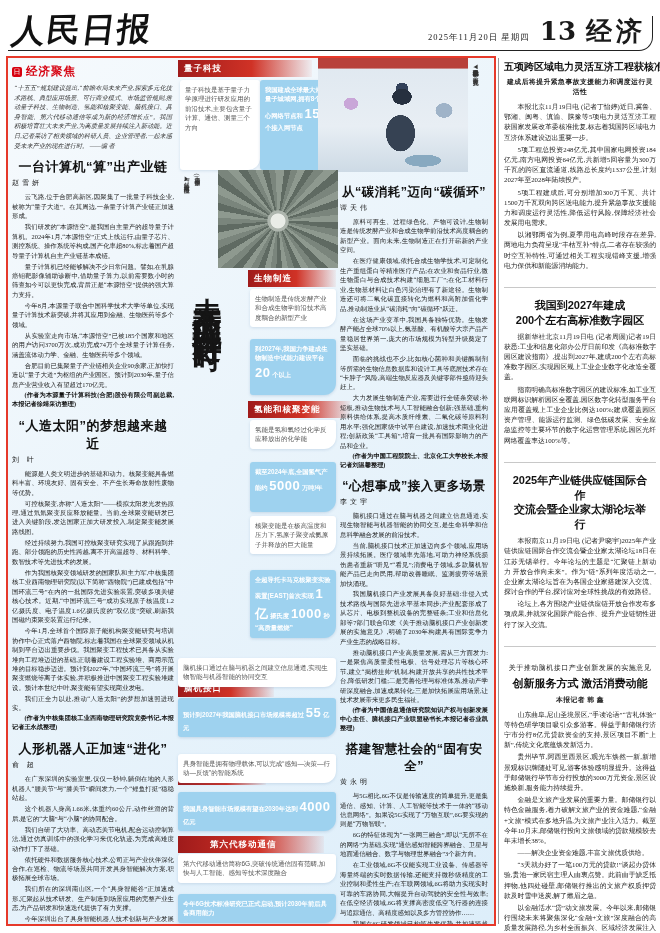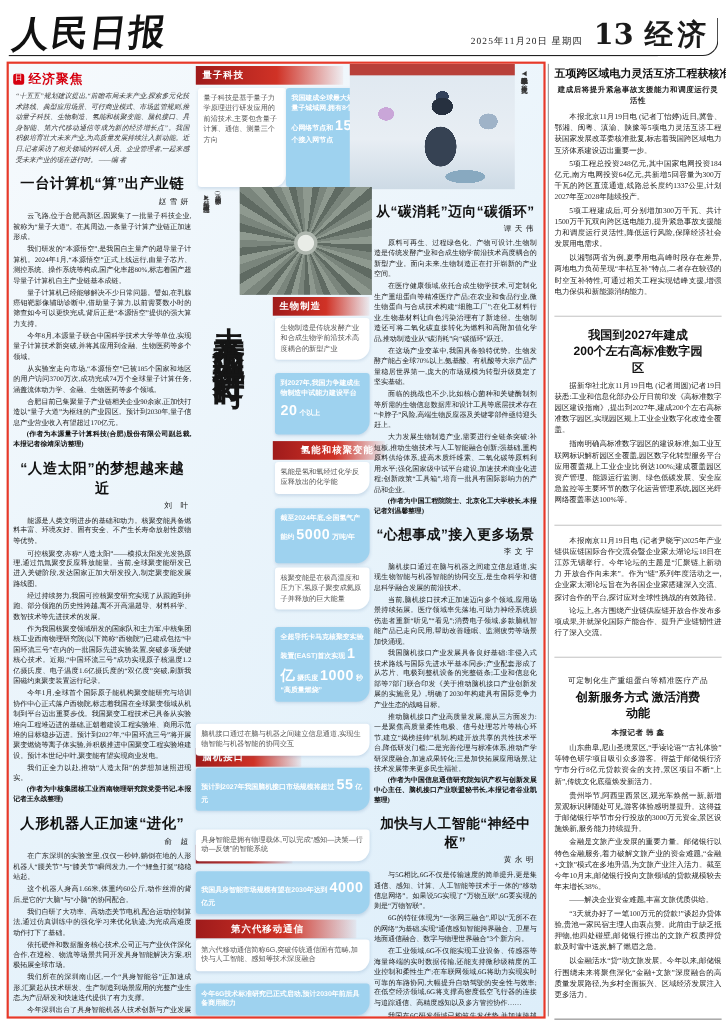--- a/index.html
+++ b/index.html
@@ -25,21 +25,21 @@
   .tagrow{display:flex;align-items:center;gap:4px;margin:2px 0 4px;}
   .tag-icon{width:10px;height:10px;background:#d6000f;color:#fff;font-size:7px;line-height:10px;
             text-align:center;border-radius:2px;font-family:"Liberation Sans", sans-serif;}
   .tag{font-size:11.5px;font-weight:900;color:#d6000f;font-family:"Liberation Sans", sans-serif;letter-spacing:1px;}
   .editor-note{font-size:6.2px;line-height:1.55;color:#333;text-align:justify;margin:0 2px 8px;
                font-style:italic;}
   
   .art-title{font-size:13px;font-weight:900;text-align:center;letter-spacing:0.5px;
              font-family:"Liberation Sans", sans-serif;margin:8px 0 2px;color:#111;}
   .art-title.mid{font-size:12.5px;}
-  .art-author{font-size:7px;text-align:right;letter-spacing:3px;color:#222;margin:2px 0 4px;}
+  .art-author{font-size:7px;text-align:left;letter-spacing:3px;color:#222;margin:2px 0 4px;}
   .art p{font-size:6.4px;line-height:1.48;text-align:justify;text-indent:2em;margin:0 0 1.5px;color:#1c1c1c;}
   .art .note{font-size:6.2px;font-weight:700;line-height:1.45;text-align:justify;margin-top:1px;color:#111;}
   
   .topic-label{position:absolute;color:#fff;font-weight:900;font-size:8.5px;letter-spacing:1px;
      font-family:"Liberation Sans", sans-serif;padding:2.5px 10px 2.5px 6px;
      background:linear-gradient(90deg,#9f1b1b 0%,#d03226 55%,rgba(214,60,40,0.05) 100%);}
   .def-box{position:absolute;background:#fff;border-radius:3px 3px 12px 3px;padding:5px 5px;
      font-size:6.5px;line-height:1.45;color:#555;box-shadow:0 1px 3px rgba(60,110,160,.18);
      font-family:"Liberation Sans", sans-serif;}
   .stat-box{position:absolute;background:#9ed2ef;border-radius:3px 3px 12px 3px;padding:5px 5px;
@@ -67,21 +67,21 @@
        radial-gradient(14px 12px at 84% 46%,#9fb3c8 0 60%,transparent 61%),
        radial-gradient(30px 10px at 70% 90%,#88a9c0 0 60%,transparent 61%),
        linear-gradient(180deg,#dfe8f0 0%,#e8eef4 60%,#cddae5 100%);}
   .expo-cap{position:absolute;left:463px;top:2px;height:112px;}
   
   .col-right{position:absolute;left:504px;top:58px;width:152px;height:866px;display:flex;flex-direction:column;}
   .vsep{position:absolute;left:498px;top:58px;width:1px;height:866px;background:#999;}
   .r-title{font-size:10px;font-weight:900;text-align:center;font-family:"Liberation Sans", sans-serif;
            white-space:nowrap;letter-spacing:0;color:#111;margin:2px 0 3px;}
   .r-title2{font-size:11px;font-weight:900;text-align:center;font-family:"Liberation Sans", sans-serif;
-            line-height:1.35;color:#111;margin:0 16px 4px;}
+            line-height:1.35;color:#111;margin:0 5px 4px;}
   .r-sub{font-size:6.8px;font-weight:700;text-align:center;color:#222;margin:0 0 5px;letter-spacing:0.5px;}
   .r-kicker{font-size:7px;text-align:center;color:#222;margin:6px 0 3px;letter-spacing:0.5px;}
   .r-art p{font-size:6.8px;line-height:1.5;text-align:justify;text-indent:2em;margin:0 0 2px;color:#1c1c1c;}
   .r-art{margin-bottom:14px;}
   .r-art.sep{border-top:0.5px solid #c8c8c8;padding-top:10px;}
   .r-footer{margin-top:auto;border-top:0.7px solid #888;padding-top:5px;
             font-size:7px;text-align:center;color:#444;letter-spacing:1px;}
 </style>
 </head>
 <body>
@@ -164,21 +164,21 @@
     <div class="feature-title">未来产业的现在进行时</div>
 
     <div class="topic-label" style="left:240px;top:212px;width:72px;">生物制造</div>
     <div class="def-box" style="left:242px;top:231px;width:76px;">生物制造是传统发酵产业和合成生物学前沿技术高度耦合的新型产业</div>
     <div class="stat-box" style="left:242px;top:281px;width:76px;min-height:46px;">
       <span>到2027年,我国力争建成生物制造中试能力建设平台</span>
       <span class="big">20</span>
       <span>个以上</span>
     </div>
 
-    <div class="topic-label" style="left:240px;top:343px;width:86px;text-align:right;">氢能和核聚变能</div>
+    <div class="topic-label" style="left:240px;top:343px;width:86px;">氢能和核聚变能</div>
     <div class="def-box" style="left:242px;top:362px;width:76px;">氢能是氢和氧经过化学反应释放出的化学能</div>
     <div class="stat-box" style="left:242px;top:404px;width:76px;min-height:40px;">
       <span>截至2024年底,全国氢气产能约</span>
       <span class="big">5000</span>
       <span>万吨/年</span>
     </div>
     <div class="def-box" style="left:242px;top:458px;width:76px;">核聚变能是在极高温度和压力下,氢原子聚变成氦原子并释放的巨大能量</div>
     <div class="stat-box" style="left:242px;top:512px;width:76px;min-height:58px;">
       <span>全超导托卡马克核聚变实验装置(EAST)首次实现</span>
       <span class="big">1亿</span>
@@ -225,21 +225,21 @@
         <h2 class="art-title mid">“心想事成”接入更多场景</h2>
         <div class="art-author">李文宇</div>
         <p>脑机接口通过在脑与机器之间建立信息通道,实现生物智能与机器智能的协同交互,是生命科学和信息科学融合发展的前沿技术。</p>
         <p>当前,脑机接口技术正加速迈向多个领域,应用场景持续拓展。医疗领域率先落地,可助力神经系统损伤患者重新“听见”“看见”;消费电子领域,多款脑机智能产品已走向民用,帮助改善睡眠、监测疲劳等场景加快涌现。</p>
         <p>我国脑机接口产业发展具备良好基础:非侵入式技术路线与国际先进水平基本同步;产业配套形成了从芯片、电极到整机设备的完整链条;工业和信息化部等7部门联合印发《关于推动脑机接口产业创新发展的实施意见》,明确了2030年构建具有国际竞争力产业生态的战略目标。</p>
         <p>推动脑机接口产业高质量发展,需从三方面发力:一是聚焦高质量柔性电极、信号处理芯片等核心环节,建立“揭榜挂帅”机制,构建开放共享的共性技术平台,降低研发门槛;二是完善伦理与标准体系,推动产学研深度融合,加速成果转化;三是加快拓展应用场景,让技术发展带来更多民生福祉。</p>
         <p class="note">(作者为中国信息通信研究院知识产权与创新发展中心主任、脑机接口产业联盟秘书长,本报记者谷业凯整理)</p>
       </article>
 
       <article class="art">
-        <h2 class="art-title mid">加快与人工智能“神经中枢”</h2>
+        <h2 class="art-title mid">搭建智慧社会的“固有安全”</h2>
         <div class="art-author">黄永明</div>
         <p>与5G相比,6G不仅是传输速度的简单提升,更是集通信、感知、计算、人工智能等技术于一体的“移动信息网络”。如果说5G实现了“万物互联”,6G要实现的则是“万物智联”。</p>
         <p>6G的特征体现为“一张网三融合”,即以“无所不在的网络”为基础,实现“通信感知智能跨界融合、卫星与地面通信融合、数字与物理世界融合”3个新方向。</p>
         <p>在工业领域,6G不仅能实现工业设备、传感器等海量终端的实时数据传输,还能支持微秒级精度的工业控制和柔性生产;在车联网领域,6G将助力实现实时可靠的车路协同,大幅提升自动驾驶的安全性与效率;在低空经济领域,6G将支撑高密度低空飞行器的连接与追踪通信、高精度感知以及多方管控协作……</p>
         <p>我国在6G研发领域已构筑先发优势,并加速跨越关键验证与标准化工作进程。2025年紫金山实验室在江苏南京建成了6G通智感融合外场试验网,卫星互联网的建设和应用加快推进,“手机直连卫星”技术逐渐走向大众化应用服务。</p>
 
       </article>
     </div>
   </section>
 
@@ -258,26 +258,30 @@
     <article class="r-art sep">
       <h3 class="r-title2">
         <span>我国到2027年建成</span><br>
         <span>200个左右高标准数字园区</span>
       </h3>
       <p>据新华社北京11月19日电 (记者周圆)记者19日获悉:工业和信息化部办公厅日前印发《高标准数字园区建设指南》,提出到2027年,建成200个左右高标准数字园区,实现园区规上工业企业数字化改造全覆盖。</p>
       <p>指南明确高标准数字园区的建设标准,如工业互联网标识解析园区全覆盖,园区数字化转型服务平台应用覆盖规上工业企业比例达100%;建成覆盖园区资产管理、能源运行监测、绿色低碳发展、安全应急监控等主要环节的数字化运营管理系统,园区光纤网络覆盖率达100%等。</p>
     </article>
 
     <article class="r-art sep">
+      <h3 class="r-title2">
+        <span>2025年产业链供应链国际合作</span><br>
+        <span>交流会暨企业家太湖论坛举行</span>
+      </h3>
       <p>本报南京11月19日电 (记者尹晓宇)2025年产业链供应链国际合作交流会暨企业家太湖论坛18日在江苏无锡举行。今年论坛的主题是“汇聚链上新动力 开放合作向未来”。作为“链”系列年度活动之一,企业家太湖论坛旨在为各国企业家搭建深入交流、探讨合作的平台,探讨应对全球性挑战的有效路径。</p>
       <p>论坛上,各方围绕产业链供应链开放合作发布多项成果,并就深化国际产能合作、提升产业链韧性进行了深入交流。</p>
     </article>
 
     <article class="r-art sep">
-      <div class="r-kicker">可定制化生产重组蛋白等精准医疗产品</div>
+      <div class="r-kicker">关于推动脑机接口产业创新发展的实施意见</div>
       <h3 class="r-title2">创新服务方式  激活消费动能</h3>
       <div class="r-sub">本报记者  韩  鑫</div>
       <p>山东曲阜,尼山圣境景区,“手读论语”“古礼体验”等特色研学项目吸引众多游客。得益于邮储银行济宁市分行8亿元贷款资金的支持,景区项目不断“上新”,传统文化底蕴焕发新活力。</p>
       <p>贵州毕节,阿西里西景区,观光车焕然一新,新增景观标识牌随处可见,游客体验感明显提升。这得益于邮储银行毕节市分行投放的3000万元资金,景区设施焕新,服务能力持续提升。</p>
       <p>金融是文旅产业发展的重要力量。邮储银行以特色金融服务,着力破解文旅产业的资金难题,“金融+文旅”模式在多地升温,为文旅产业注入活力。截至今年10月末,邮储银行投向文旅领域的贷款规模较去年末增长38%。</p>
       <p>——解决企业资金难题,丰富文旅优质供给。</p>
       <p>“3天就办好了一笔100万元的贷款!”谈起办贷体验,贵池一家民宿主理人由衷点赞。此前由于缺乏抵押物,他四处碰壁,邮储银行推出的文旅产权质押贷款及时雪中送炭,解了燃眉之急。</p>
       <p>以金融活水“贷”动文旅发展。今年以来,邮储银行围绕未来将聚焦深化“金融+文旅”深度融合的高质量发展路径,为乡村全面振兴、区域经济发展注入更多活力。</p>
     </article>
 

